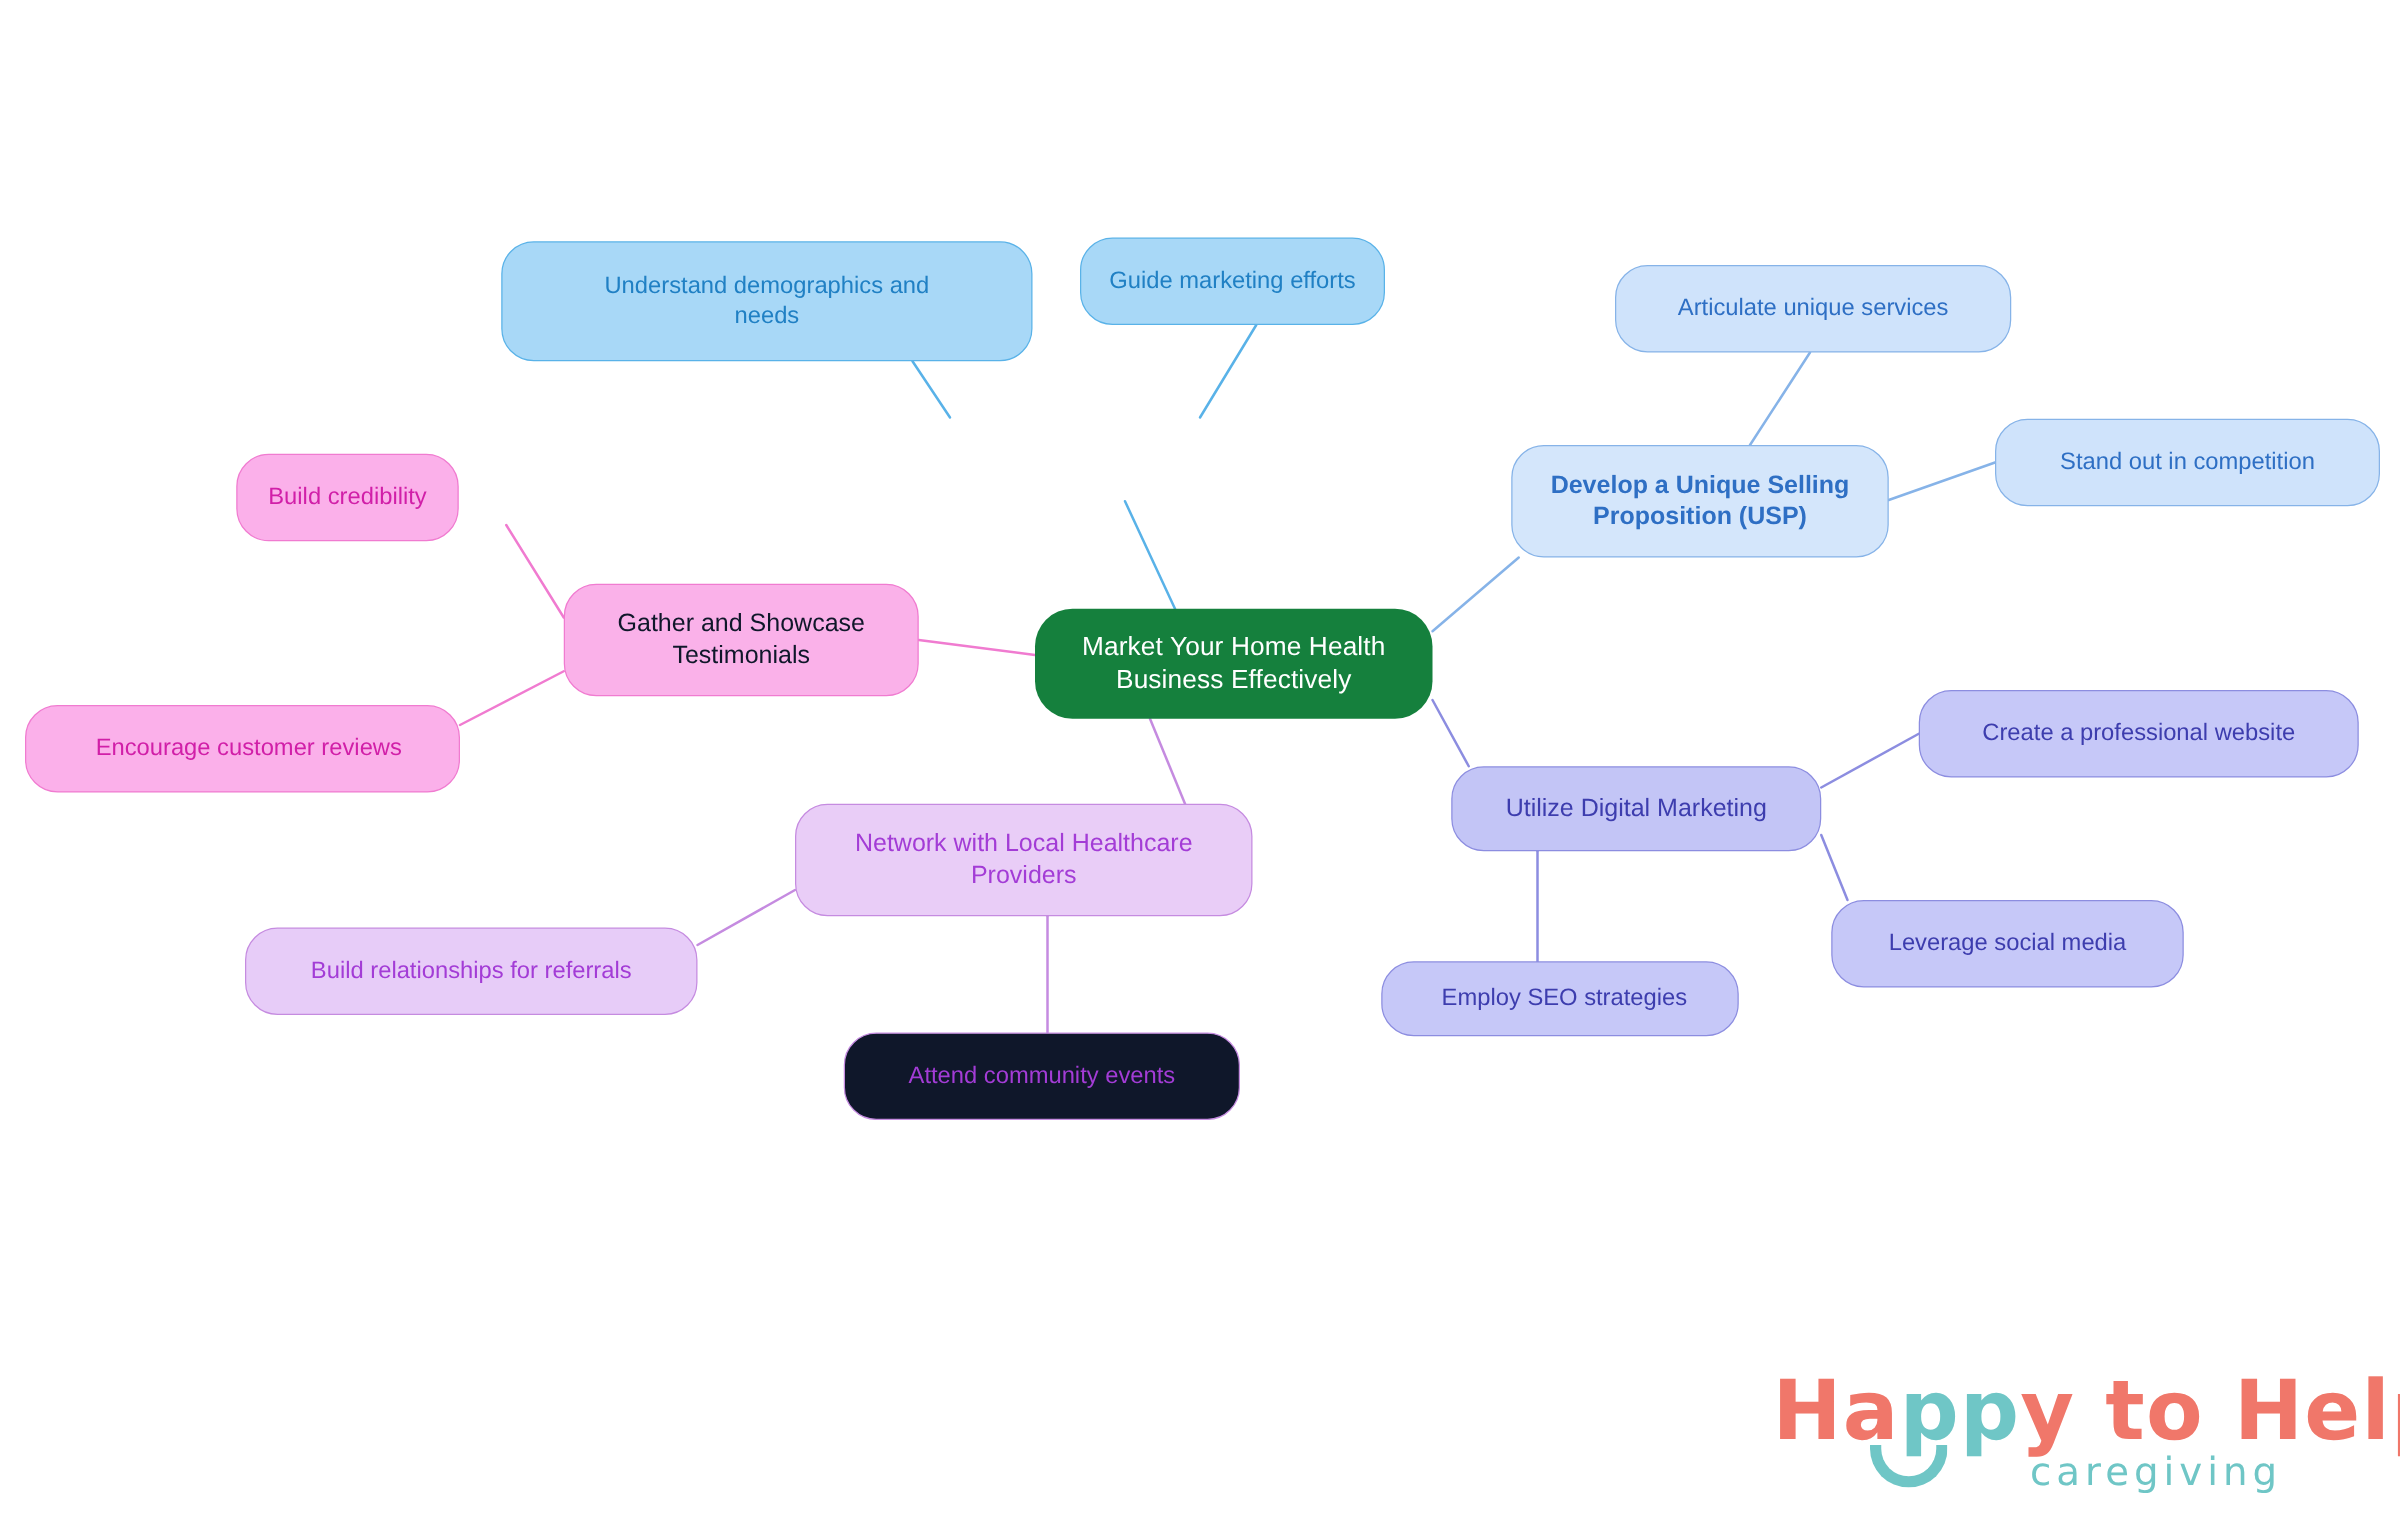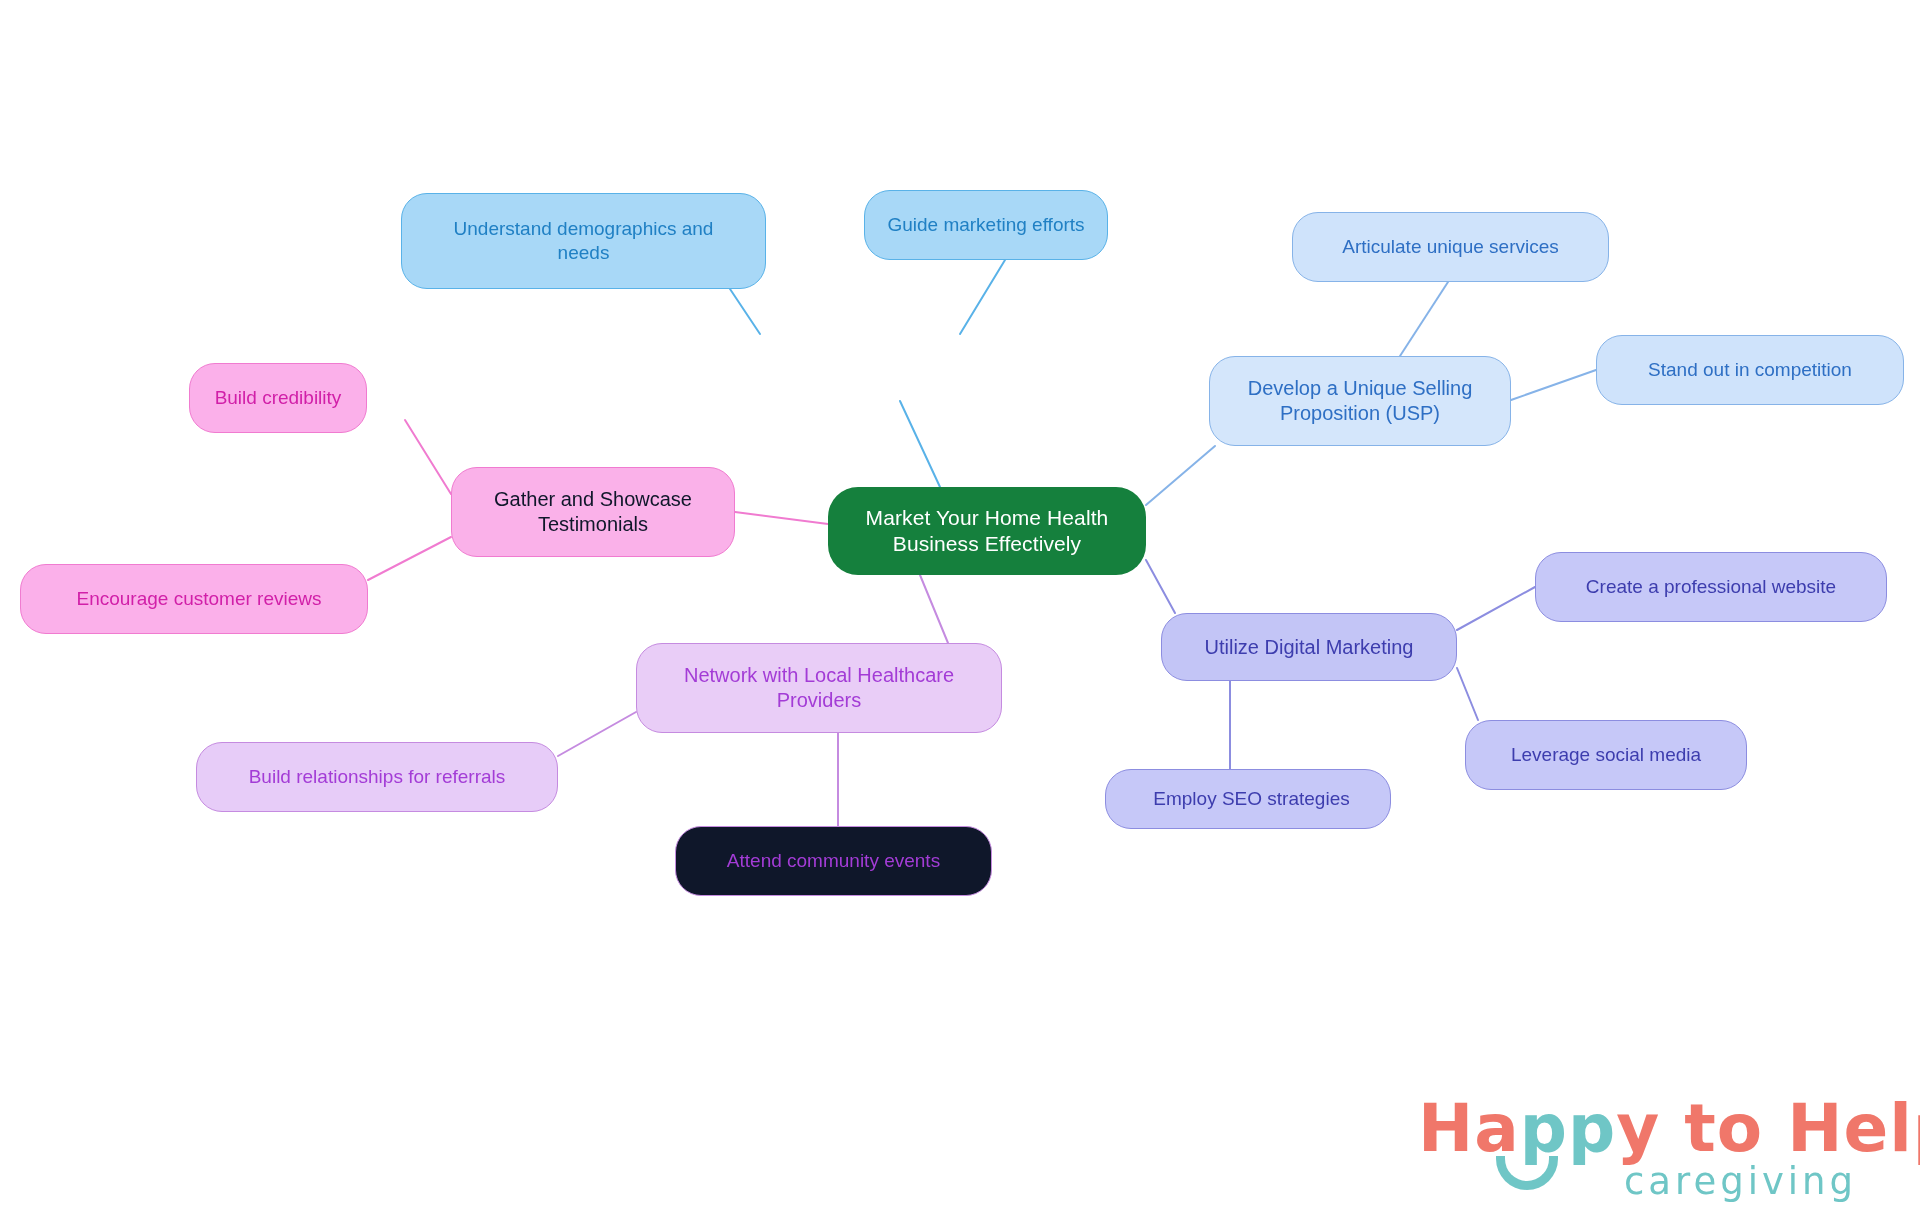--- a/index.html
+++ b/index.html
@@ -67,21 +67,21 @@
     font-weight: bold;
     font-size: 66px;
     letter-spacing: 1px;
     white-space: nowrap;
   }
   .logo-sub {
     position: absolute;
     left: 206px;
     top: 70px;
     font-family: "DejaVu Sans", sans-serif;
-    font-size: 37px;
+    font-size: 31px;
     letter-spacing: 4px;
     white-space: nowrap;
   }
   .logo-smile {
     position: absolute;
     left: 78px;
     top: 66px;
     width: 62px;
     height: 34px;
     border: 9px solid #6FC6C6;
@@ -110,25 +110,25 @@
       <line x1="636" y1="712" x2="558" y2="756" stroke="#C58BE0" stroke-width="2" stroke-linecap="round"></line>
       <line x1="838" y1="733" x2="838" y2="826" stroke="#C58BE0" stroke-width="2" stroke-linecap="round"></line>
       <line x1="828" y1="524" x2="735" y2="512" stroke="#F07BD0" stroke-width="2" stroke-linecap="round"></line>
       <line x1="451" y1="494" x2="405" y2="420" stroke="#F07BD0" stroke-width="2" stroke-linecap="round"></line>
       <line x1="451" y1="537" x2="368" y2="580" stroke="#F07BD0" stroke-width="2" stroke-linecap="round"></line>
     </svg>
 
   <div class="node root" style="left: 828px; top: 487px; width: 318px; height: 88px; background: #15803d; color: rgb(255, 255, 255); border-color: rgb(16, 24, 40);">Market Your Home Health
 Business Effectively</div>
 
-  <div class="node level2" style="left: 401px; top: 193px; width: 365px; height: 96px; background: rgb(168, 216, 247); color: rgb(32, 128, 196); border-color: rgb(89, 178, 232);">Understand demographics and
+  <div class="node level2" style="left: 401px; top: 193px; width: 425px; height: 96px; background: rgb(168, 216, 247); color: rgb(32, 128, 196); border-color: rgb(89, 178, 232);">Understand demographics and
 needs</div>
   <div class="node level2" style="left: 864px; top: 190px; width: 244px; height: 70px; background: rgb(168, 216, 247); color: rgb(32, 128, 196); border-color: rgb(89, 178, 232);">Guide marketing efforts</div>
 
-  <div class="node level1" style="left: 1209px; top: 356px; width: 302px; height: 90px; background: rgb(212, 230, 251); color: rgb(46, 111, 196); border-color: rgb(134, 179, 232);">Develop a Unique Selling
+  <div class="node level1" style="left: 1209px; top: 356px; width: 302px; height: 90px; background: rgb(212, 230, 251); color: rgb(46, 111, 196); border-color: rgb(134, 179, 232); font-weight: bold;">Develop a Unique Selling
 Proposition (USP)</div>
   <div class="node level2" style="left: 1292px; top: 212px; width: 317px; height: 70px; background: rgb(207, 227, 251); color: rgb(46, 111, 196); border-color: rgb(134, 179, 232);">Articulate unique services</div>
   <div class="node level2" style="left: 1596px; top: 335px; width: 308px; height: 70px; background: rgb(207, 227, 251); color: rgb(46, 111, 196); border-color: rgb(134, 179, 232);">Stand out in competition</div>
 
   <div class="node level1" style="left: 1161px; top: 613px; width: 296px; height: 68px; background: rgb(195, 197, 246); color: rgb(61, 61, 174); border-color: rgb(140, 141, 224);">Utilize Digital Marketing</div>
   <div class="node level2" style="left: 1535px; top: 552px; width: 352px; height: 70px; background: rgb(198, 200, 248); color: rgb(61, 61, 174); border-color: rgb(140, 141, 224);">Create a professional website</div>
   <div class="node level2" style="left: 1465px; top: 720px; width: 282px; height: 70px; background: rgb(198, 200, 248); color: rgb(61, 61, 174); border-color: rgb(140, 141, 224);">Leverage social media</div>
   <div class="node level2" style="left: 1105px; top: 769px; width: 286px; height: 60px; background: rgb(198, 200, 248); color: rgb(61, 61, 174); border-color: rgb(140, 141, 224); padding-left: 21px;">Employ SEO strategies</div>
 
   <div class="node level1" style="left: 636px; top: 643px; width: 366px; height: 90px; background: rgb(233, 205, 247); color: rgb(163, 60, 214); border-color: rgb(197, 139, 224);">Network with Local Healthcare

